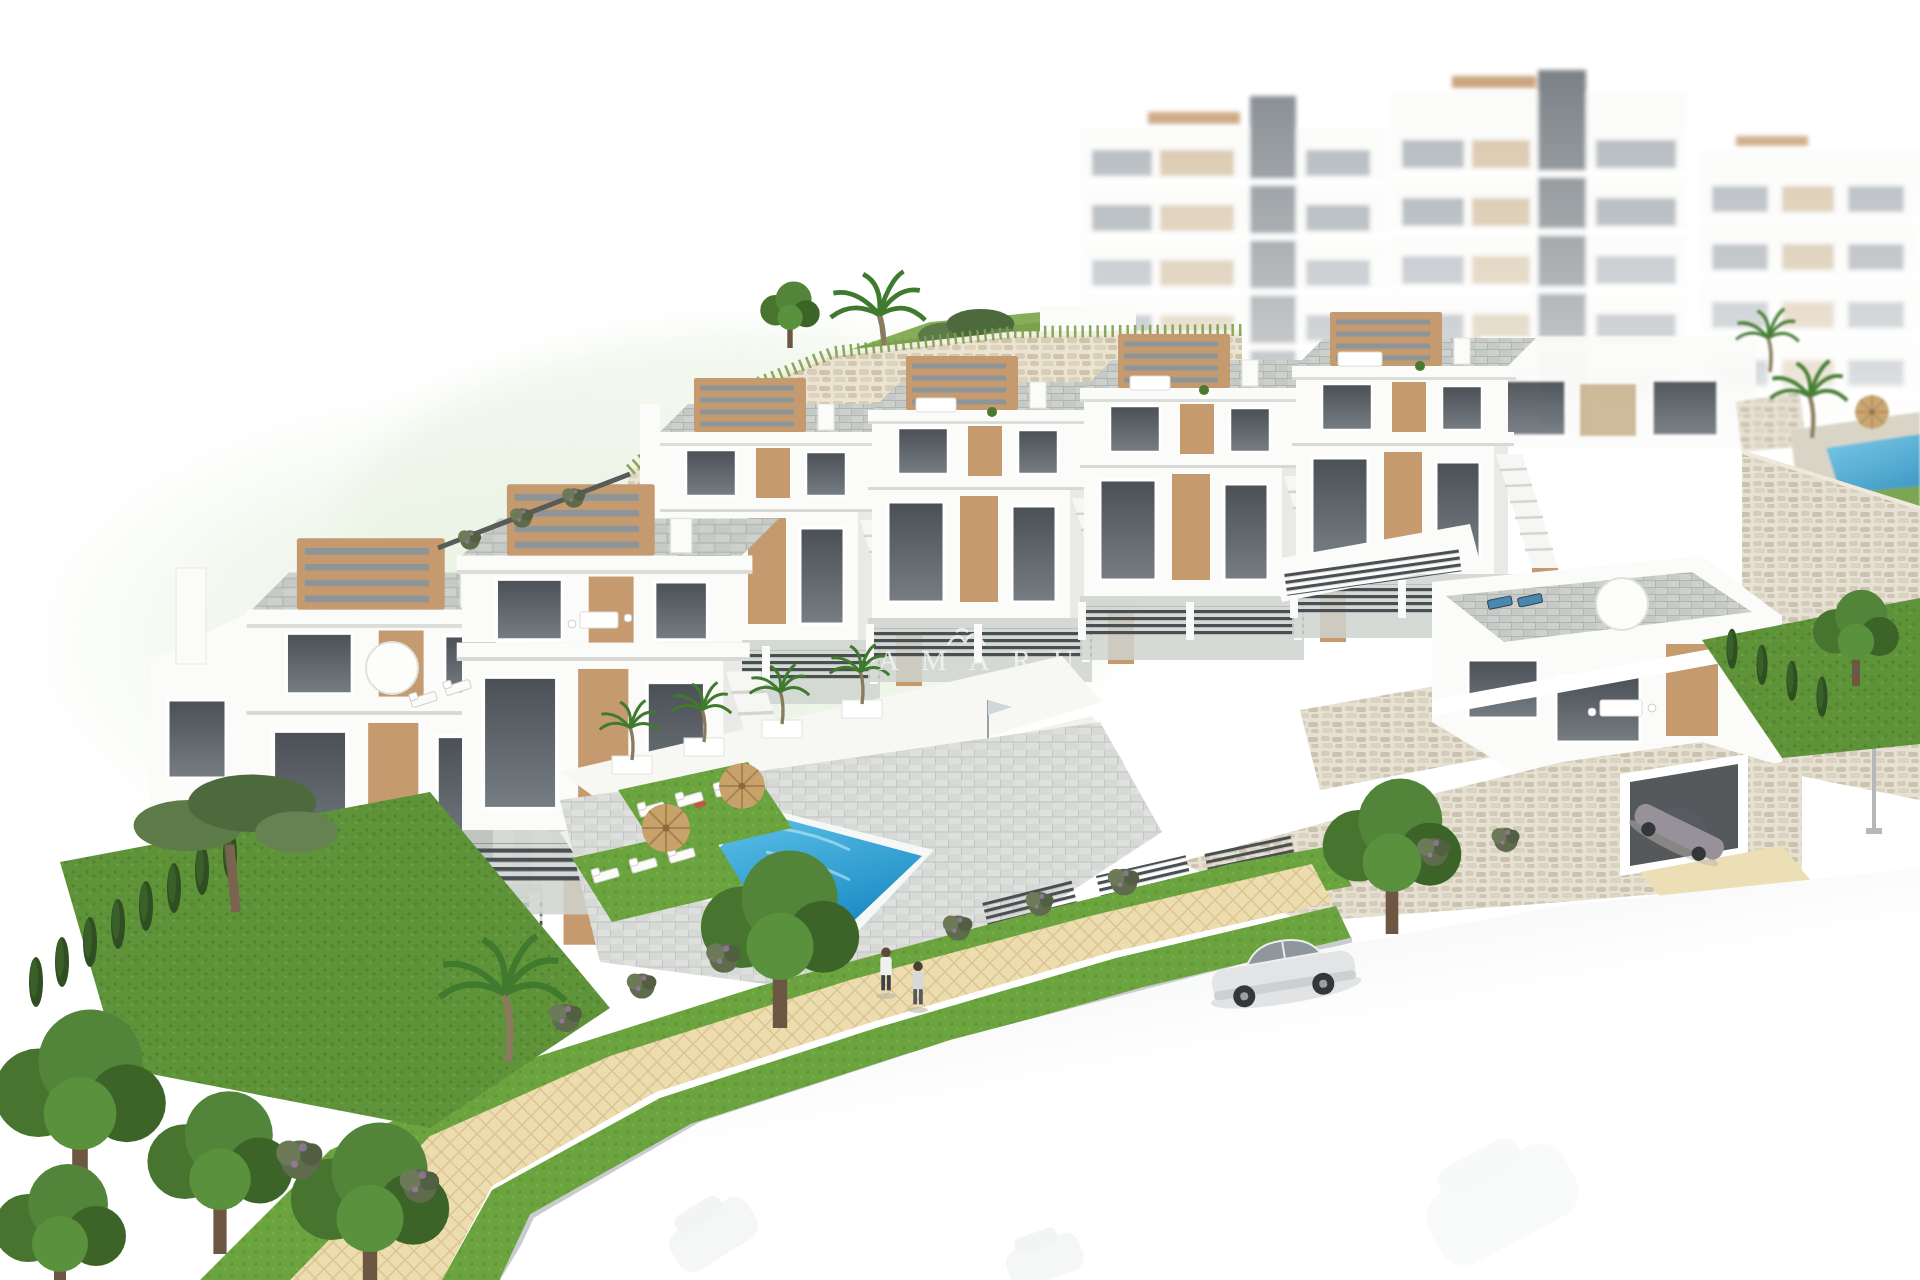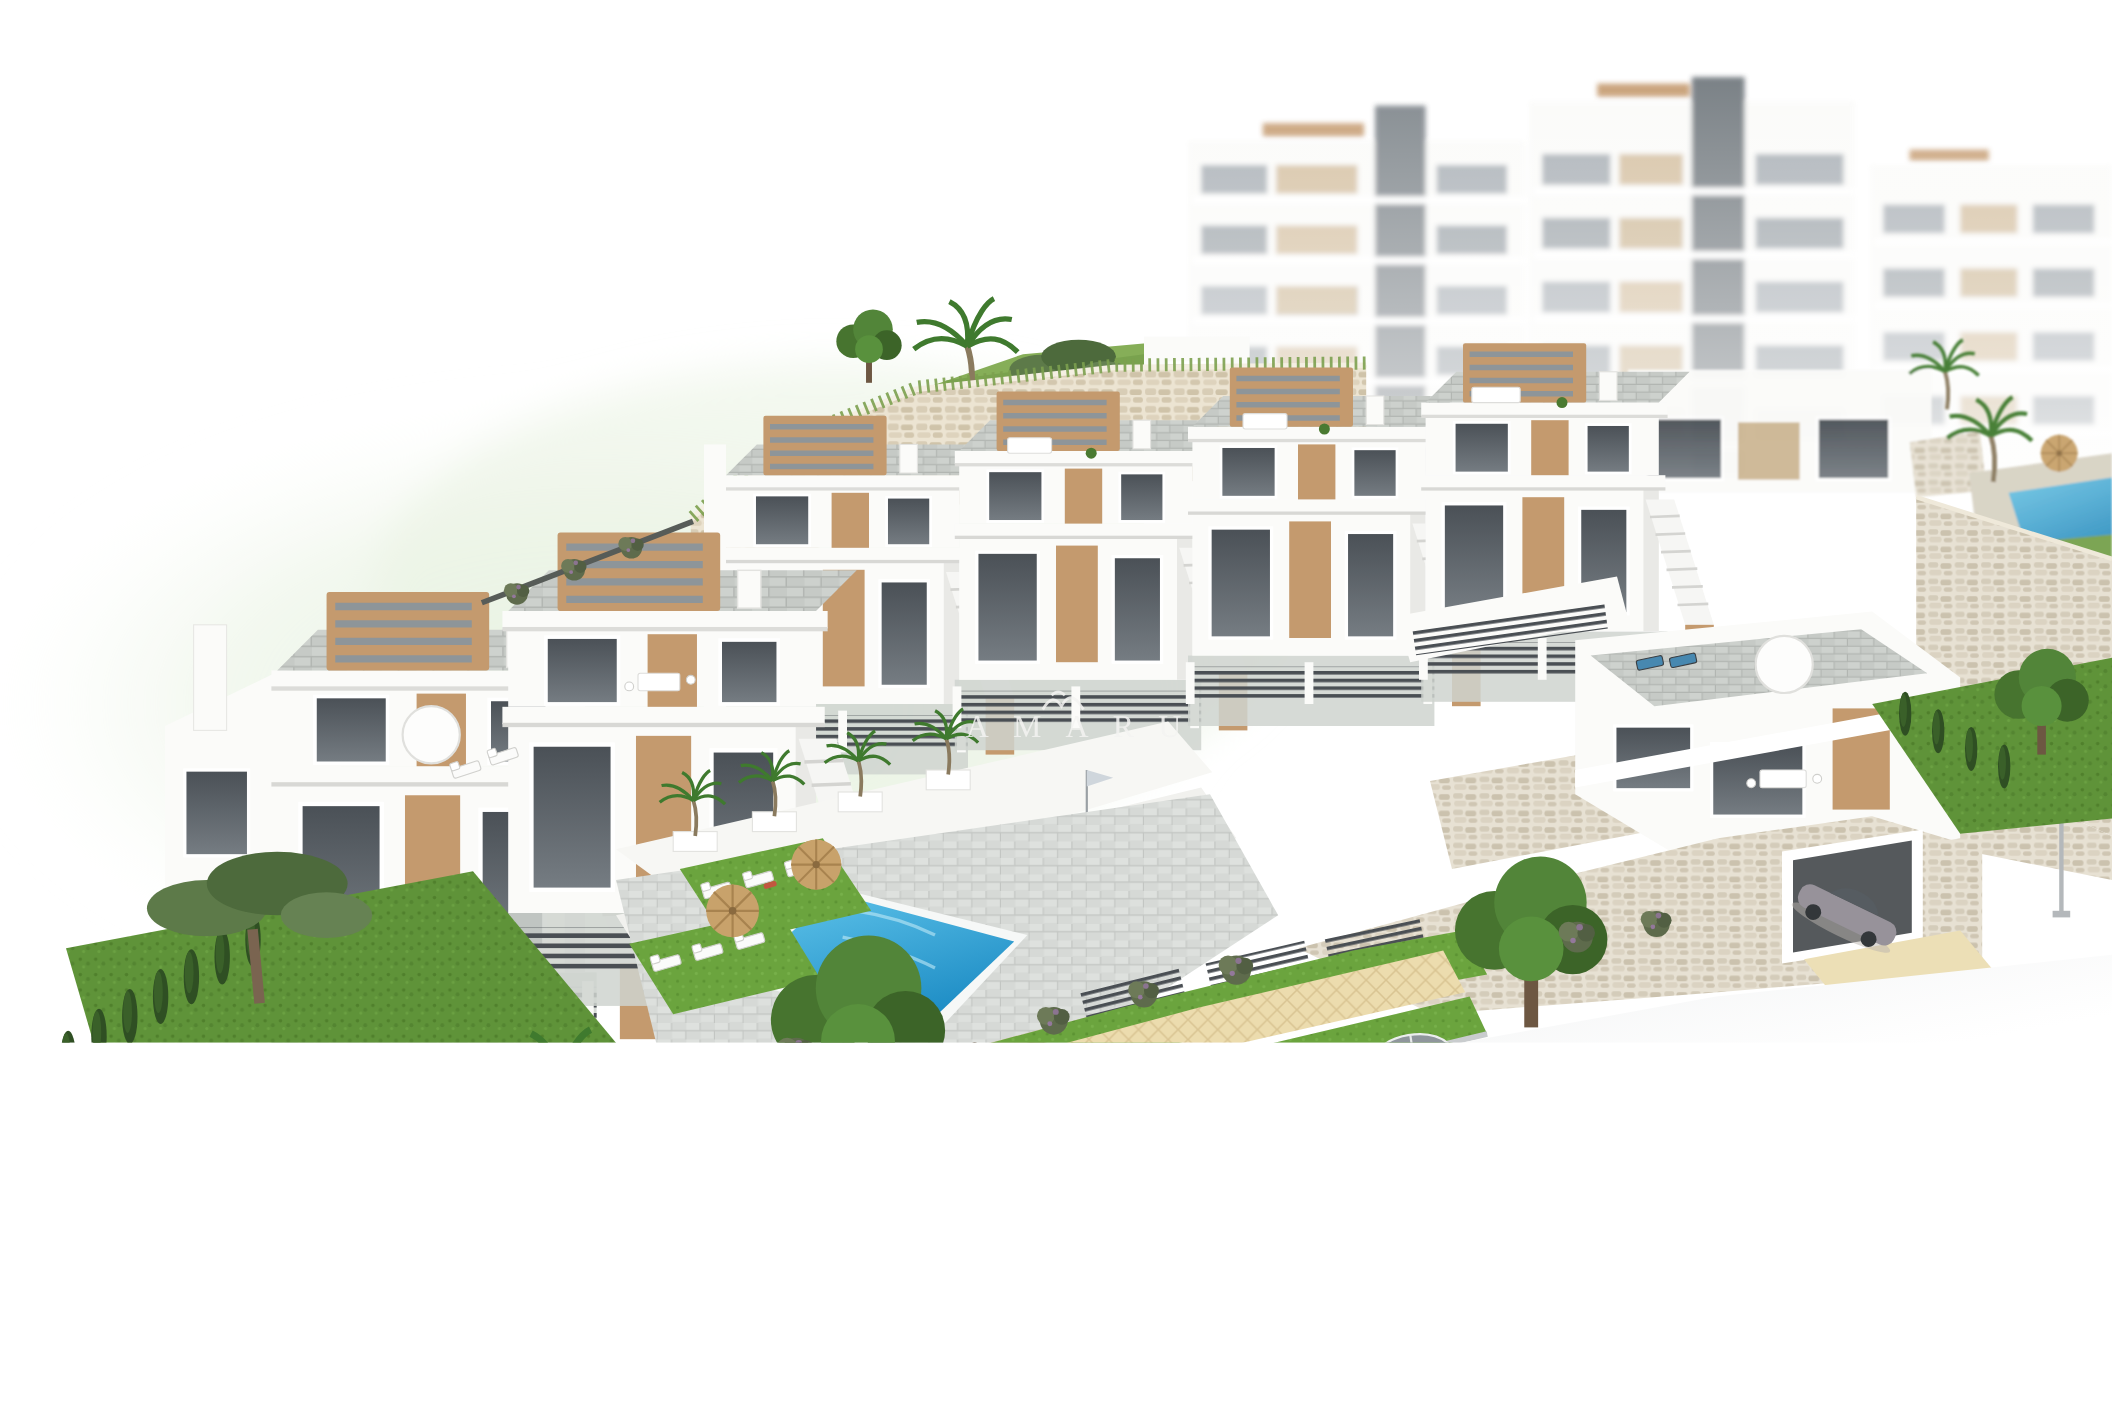--- a/index.html
+++ b/index.html
@@ -9,21 +9,21 @@
     --accent-tan:#c49a6e; --accent-tan-dark:#a87f55; --pergola-slat:#8e9599;
     --fence-dark:#4a4f54; --stone:#e8e0cf; --stone-dark:#cfc3aa;
     --paver:#c9cdc9; --deck:#d8dbd8;
     --pool-light:#62c6ec; --pool-dark:#1e8dc5;
     --lawn:#5f9339; --grass-bright:#6ba43e; --tree-green:#47742f; --tree-dark:#2f4f23;
     --sand:#ecdcae; --sand-line:#d9c492;
     --road:#e7e9ea; --car-silver:#e2e4e5; --car-gray:#97929a;
     --watermark:#f4f4f2;
   }
   html,body{margin:0;padding:0;background:var(--bg);}
-  .stage{position:relative;width:1920px;height:948px;overflow:hidden;background:var(--bg);
+  .stage{position:relative;width:1920px;height:1280px;overflow:hidden;background:var(--bg);
          font-family:"Liberation Sans",sans-serif;}
   svg{display:block}
   .c-white{fill:var(--building-white)} .c-shade{fill:var(--building-shade)}
   .c-tan{fill:var(--accent-tan)}
   .sBlob1{stop-color:var(--blob-green);stop-opacity:.95}
   .sBlob2{stop-color:var(--blob-green);stop-opacity:.55}
   .sBlob3{stop-color:#ffffff;stop-opacity:0}
   .sPoolL{stop-color:var(--pool-light)} .sPoolD{stop-color:var(--pool-dark)}
   .sRoad1{stop-color:var(--road)} .sRoad2{stop-color:#ffffff}
   .sWin1{stop-color:#4a5056} .sWin2{stop-color:#767d83}

